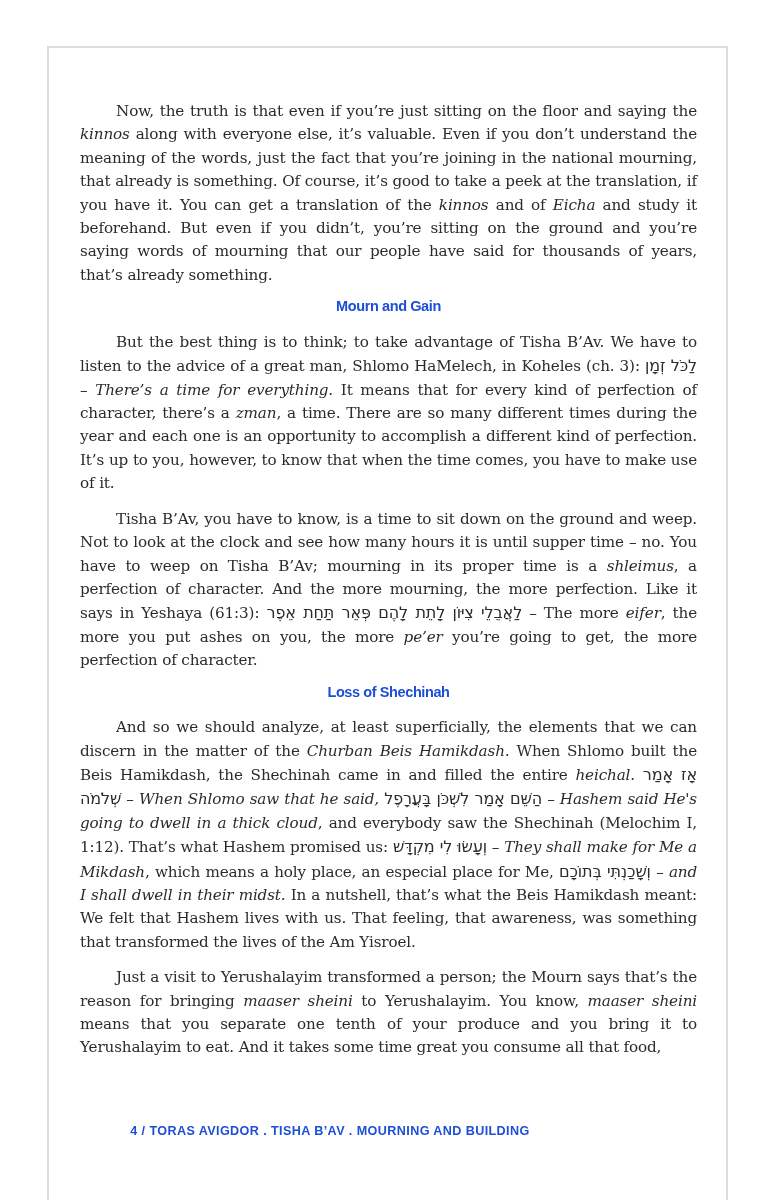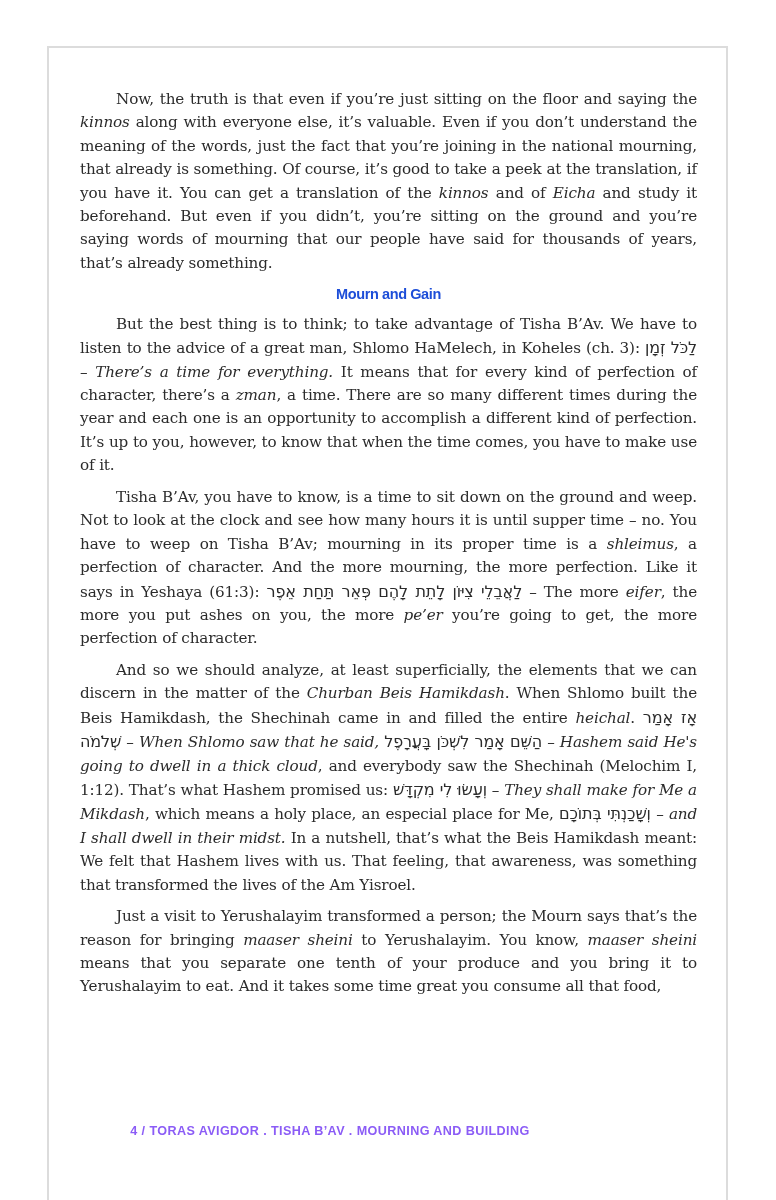--- a/index.html
+++ b/index.html
@@ -34,20 +34,21 @@
       color: #2b2b2b;
       letter-spacing: -0.15px;
     }
     .para {
       margin: 0 0 8.2px 0;
       text-align: justify;
       hyphens: none;
     }
     .para.indent {
       text-indent: 36px;
+      margin-top: 12px;
     }
     .para span { }
     em, .it {
       font-style: italic;
     }
     .heb {
       font-family: "DejaVu Sans", "Liberation Sans", sans-serif;
       font-size: 16px;
       font-style: normal;
       unicode-bidi: isolate;
@@ -66,39 +67,40 @@
     .footer {
       position: absolute;
       left: 0;
       top: 1124px;
       width: 660px;
       text-align: center;
       font-family: "Liberation Sans", "DejaVu Sans", sans-serif;
       font-weight: bold;
       font-size: 12.6px;
       letter-spacing: 0.4px;
-      color: #8b5cf6;
+      color: #1d4ed8;
     }
   </style>
 </head>
 <body>
 
 <div class="page-frame"></div>
 
 <div class="page-content">
 
 
   <p class="para indent"><span>Now, the truth is that even if you’re just sitting on the floor and saying the </span><em>kinnos</em><span> along with everyone else, it’s valuable. Even if you don’t understand the meaning of the words, just the fact that you’re joining in the national mourning, that already is something. Of course, it’s good to take a peek at the translation, if you have it. You can get a translation of the </span><em>kinnos</em><span> and of </span><em>Eicha</em><span> and study it beforehand. But even if you didn’t, you’re sitting on the ground and you’re saying words of mourning that our people have said for thousands of years, that’s already something.</span></p>
 
   <div class="section-heading">Mourn and Gain</div>
 
   <p class="para indent"><span>But the best thing is to think; to take advantage of Tisha B’Av. We have to listen to the advice of a great man, Shlomo HaMelech, in Koheles (ch. 3): </span><span class="heb">לַכֹּל זְמָן</span><span> – </span><em>There’s a time for everything.</em><span> It means that for every kind of perfection of character, there’s a </span><em>zman</em><span>, a time. There are so many different times during the year and each one is an opportunity to accomplish a different kind of perfection. It’s up to you, however, to know that when the time comes, you have to make use of it.</span></p>
 
   <p class="para indent"><span>Tisha B’Av, you have to know, is a time to sit down on the ground and weep. Not to look at the clock and see how many hours it is until supper time – no. You have to weep on Tisha B’Av; mourning in its proper time is a </span><em>shleimus</em><span>, a perfection of character. And the more mourning, the more perfection. Like it says in Yeshaya (61:3): </span><span class="heb">לַאֲבֵלֵי צִיּוֹן לָתֵת לָהֶם פְּאֵר תַּחַת אֵפֶר</span><span> – The more </span><em>eifer</em><span>, the more you put ashes on you, the more </span><em>pe’er</em><span> you’re going to get, the more perfection of character.</span></p>
 
+  <div class="section-heading">Loss of Shechinah</div>
 
   <p class="para indent"><span>And so we should analyze, at least superficially, the elements that we can discern in the matter of the </span><em>Churban Beis Hamikdash</em><span>. When Shlomo built the Beis Hamikdash, the Shechinah came in and filled the entire </span><em>heichal</em><span>. </span><span class="heb">אָז אָמַר שְׁלֹמֹה</span><span> – </span><em>When Shlomo saw that he said,</em><span> </span><span class="heb">הַשֵּׁם אָמַר לִשְׁכֹּן בָּעֲרָפֶל</span><span> – </span><em>Hashem said He's going to dwell in a thick cloud</em><span>, and everybody saw the Shechinah (Melochim I, 1:12). That’s what Hashem promised us: </span><span class="heb">וְעָשׂוּ לִי מִקְדָּשׁ</span><span> – </span><em>They shall make for Me a Mikdash</em><span>, which means a holy place, an especial place for Me, </span><span class="heb">וְשָׁכַנְתִּי בְּתוֹכָם</span><span> – </span><em>and I shall dwell in their midst.</em><span> In a nutshell, that’s what the Beis Hamikdash meant: We felt that Hashem lives with us. That feeling, that awareness, was something that transformed the lives of the Am Yisroel.</span></p>
 
   <p class="para indent"><span>Just a visit to Yerushalayim transformed a person; the Mourn says that’s the reason for bringing </span><em>maaser sheini</em><span> to Yerushalayim. You know, </span><em>maaser sheini</em><span> means that you separate one tenth of your produce and you bring it to Yerushalayim to eat. And it takes some time great you consume all that food,</span></p>
 
 </div>
 
 <div class="footer">4 / TORAS AVIGDOR . TISHA B’AV . MOURNING AND BUILDING</div>
 
 </body></html>

